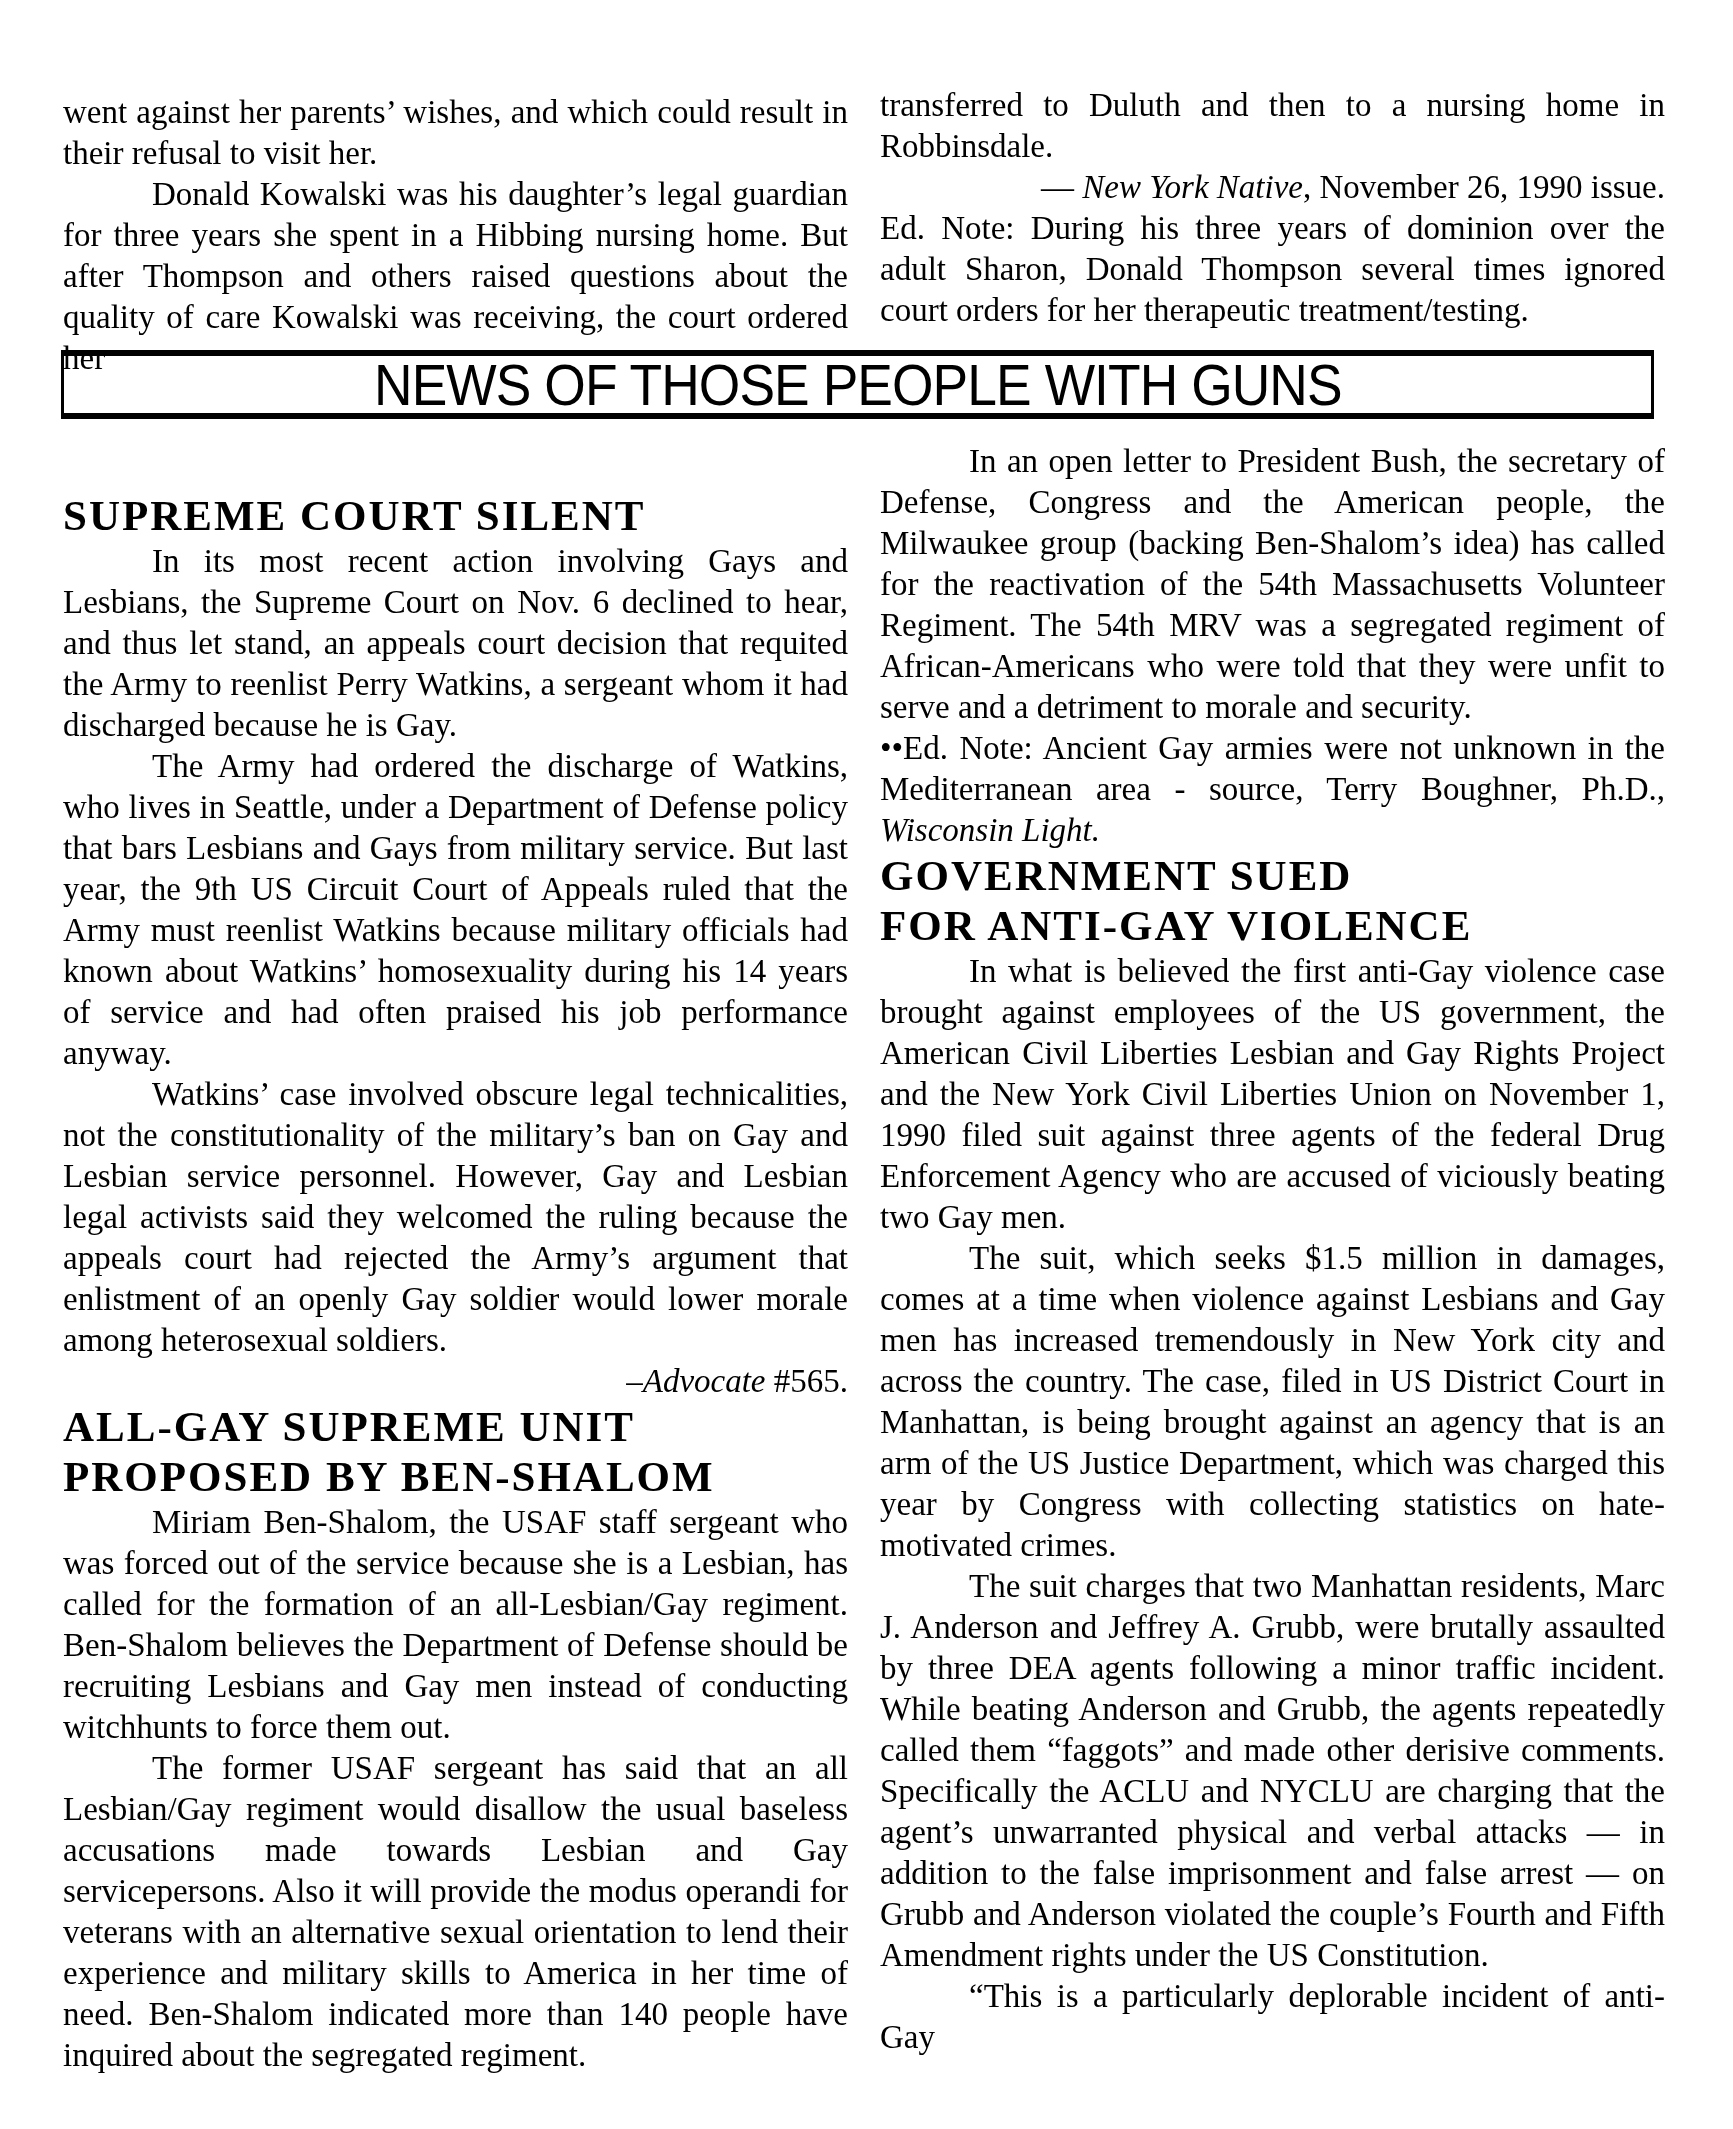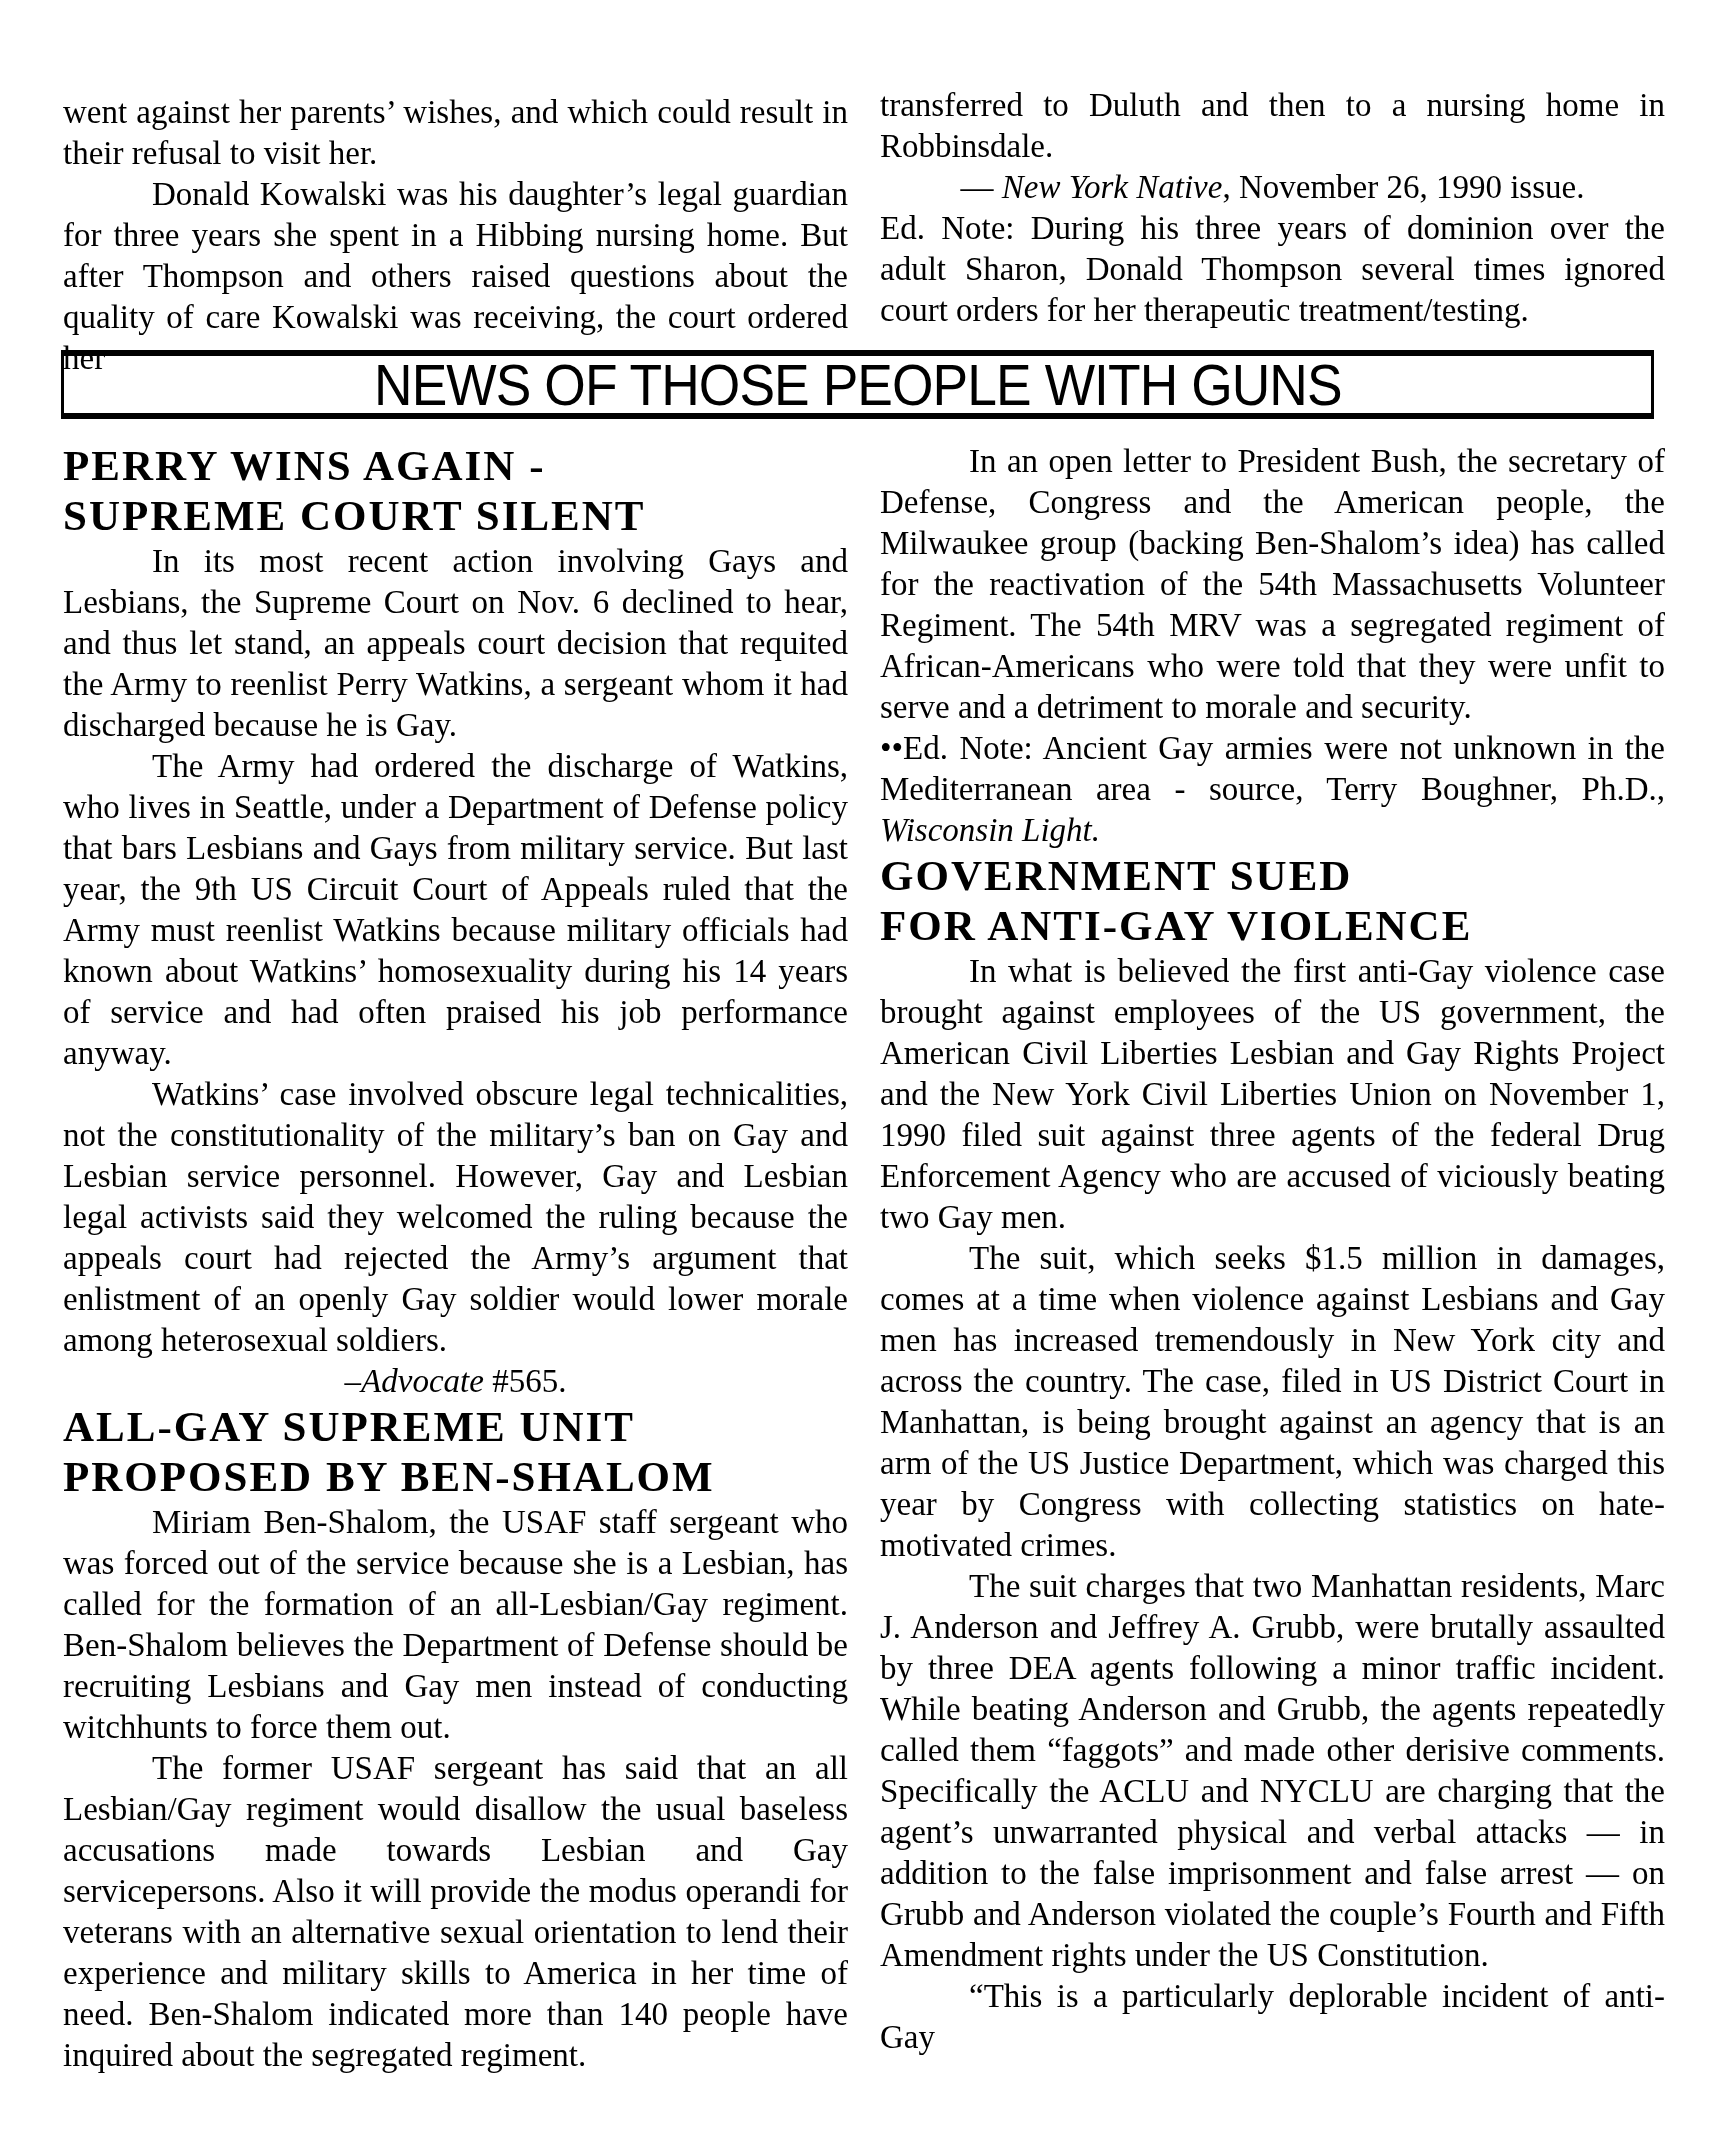--- a/index.html
+++ b/index.html
@@ -14,21 +14,21 @@
   .col p { margin: 0; }
   .indent { text-indent: 89px; }
   .top-left { left: 63px; top: 92px; }
   .top-right { left: 880px; top: 85px; }
   .left { left: 63px; top: 441px; }
   .right { left: 880px; top: 441px; }
   .headline {
     font-weight: bold; font-size: 43px; line-height: 50px;
     letter-spacing: 2px; text-align: left; margin: 0;
   }
-  .src { text-align: center; }
+  .src { text-align: right; }
   i { font-style: italic; }
   .banner {
     position: absolute; left: 61px; top: 350px; width: 1593px; height: 69px;
     border-left: 3px solid #000; border-right: 3px solid #000;
     border-top: 6px solid #000; border-bottom: 6px solid #000;
     display: flex; align-items: center; justify-content: center;
     box-sizing: border-box;
   }
   .banner-title {
     font-family: "Liberation Sans", "DejaVu Sans", sans-serif;
@@ -50,21 +50,21 @@
   <p>Ed. Note: During his three years of dominion over the adult Sharon, Donald Thompson several times ignored court orders for her therapeutic treatment/testing.</p>
 </div>
 
 <div class="banner">
   <span class="banner-title">NEWS OF THOSE PEOPLE WITH GUNS</span>
 </div>
 
 <div class="col left">
   <div>
     <h2 class="headline">
-      <span>PERRY WINS AGAIN -</span><br>
+      <br>
       <span>SUPREME COURT SILENT</span>
     </h2>
     <p class="indent">In its most recent action involving Gays and Lesbians, the Supreme Court on Nov. 6 declined to hear, and thus let stand, an appeals court decision that requited the Army to reenlist Perry Watkins, a sergeant whom it had discharged because he is Gay.</p>
     <p class="indent">The Army had ordered the discharge of Watkins, who lives in Seattle, under a Department of Defense policy that bars Lesbians and Gays from military service. But last year, the 9th US Circuit Court of Appeals ruled that the Army must reenlist Watkins because military officials had known about Watkins’ homosexuality during his 14 years of service and had often praised his job performance anyway.</p>
     <p class="indent">Watkins’ case involved obscure legal technicalities, not the constitutionality of the military’s ban on Gay and Lesbian service personnel. However, Gay and Lesbian legal activists said they welcomed the ruling because the appeals court had rejected the Army’s argument that enlistment of an openly Gay soldier would lower morale among heterosexual soldiers.</p>
     <p class="src"><span>–</span><i>Advocate</i><span> #565.</span></p>
   </div>
   <div>
     <h2 class="headline">
       <span>ALL-GAY SUPREME UNIT</span><br>

